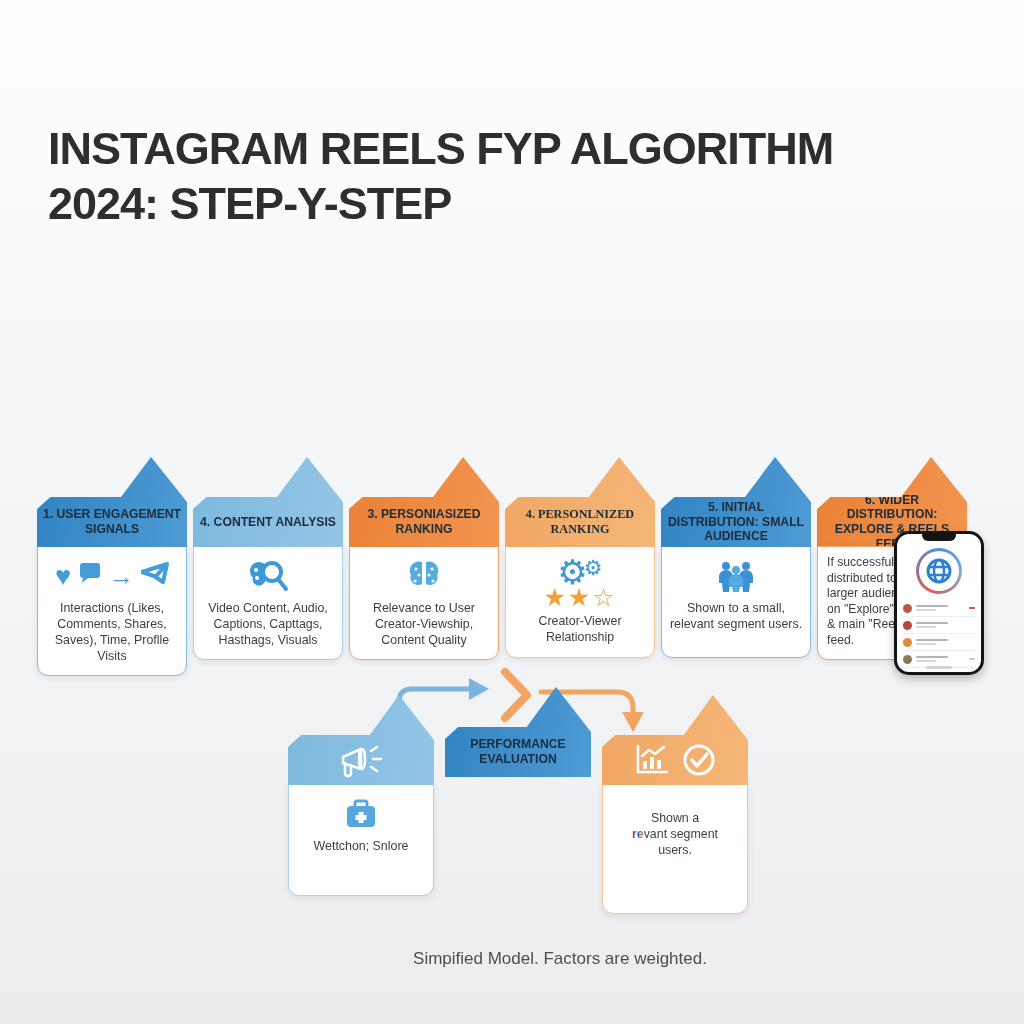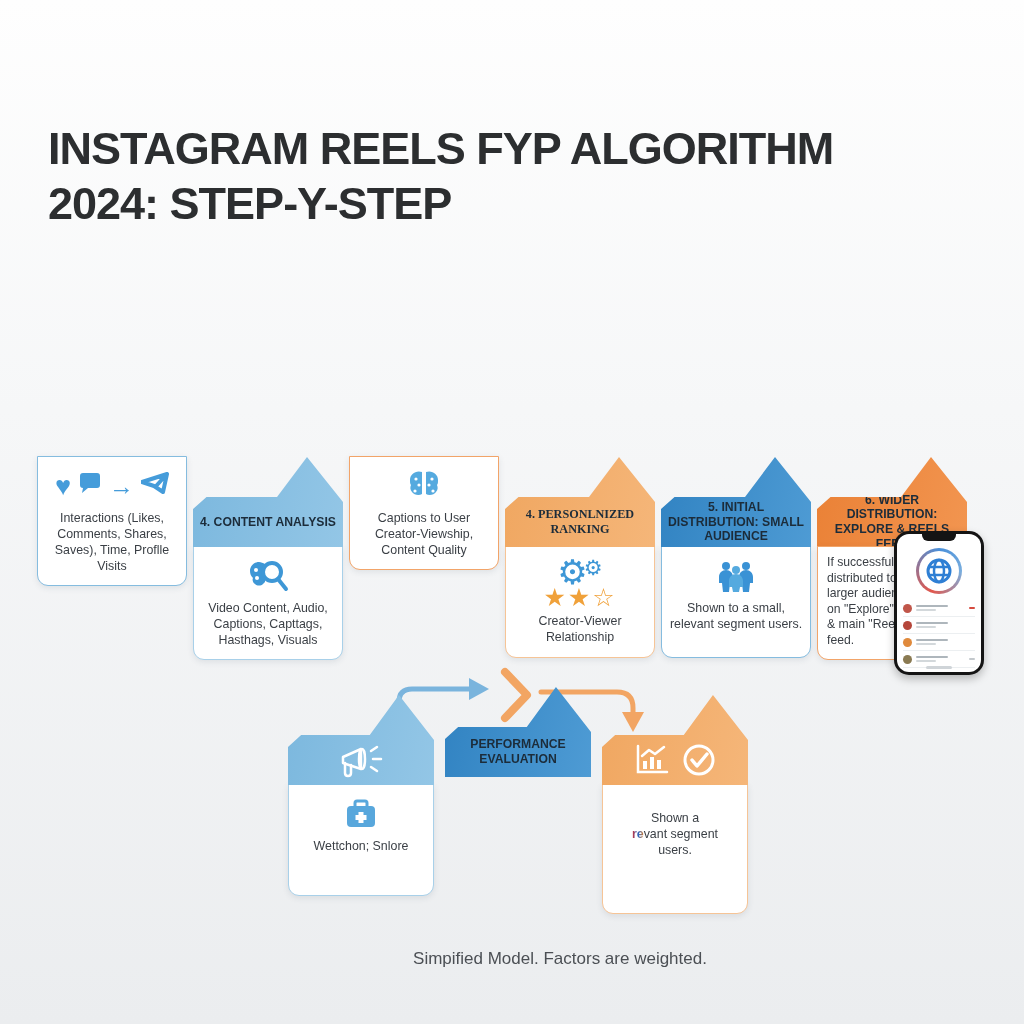--- a/index.html
+++ b/index.html
@@ -95,20 +95,23 @@
 <body>
 
 <div class="title">
   <div>INSTAGRAM REELS FYP ALGORITHM</div>
   <div>2024: STEP-Y-STEP</div>
 </div>
 
 <div class="row row1">
 
   <div class="card v-blue">
+    <div class="fold">
+      <div class="fold-text">1. USER ENGAGEMENT SIGNALS</div>
+    </div>
     <div class="cbody">
       <div class="icons">
         <span class="g heart">♥</span>
         <span>
           <svg width="24" height="22" viewBox="0 0 24 22">
               <path d="M2 3a3 3 0 013-3h14a3 3 0 013 3v9a3 3 0 01-3 3h-9l-6 5 1-5H5a3 3 0 01-3-3z" fill="#459cda"></path>
             </svg>
         </span>
         <span class="g arrow">→</span>
         <span>
@@ -133,34 +136,37 @@
             <circle cx="12" cy="20" r="2" fill="#fff"></circle>
           <circle cx="27" cy="14" r="9" fill="none" stroke="#3e97d6" stroke-width="4"></circle>
           <line x1="33" y1="21" x2="41" y2="31" stroke="#3e97d6" stroke-width="4" stroke-linecap="round"></line>
         </svg>
       </div>
       <div>Video Content, Audio, Captions, Capttags, Hasthags, Visuals</div>
     </div>
   </div>
 
   <div class="card v-orange">
+    <div class="fold">
+      <div class="fold-text">3. PERSONIASIZED RANKING</div>
+    </div>
     <div class="cbody">
       <div class="icons">
         <svg width="40" height="34" viewBox="0 0 40 34">
           <path d="M18 3c-6-2-12 2-12 8 0 2 0 4 1 5-1 2-1 5 1 7 2 3 7 4 10 2V3z" fill="#55aadf"></path>
           <path d="M22 3c6-2 12 2 12 8 0 2 0 4-1 5 1 2 1 5-1 7-2 3-7 4-10 2V3z" fill="#55aadf"></path>
           <circle cx="12" cy="10" r="1.6" fill="#fff"></circle>
             <circle cx="15" cy="16" r="1.6" fill="#fff"></circle>
           <circle cx="11" cy="22" r="1.6" fill="#fff"></circle>
             <circle cx="28" cy="10" r="1.6" fill="#fff"></circle>
           <circle cx="25" cy="16" r="1.6" fill="#fff"></circle>
             <circle cx="29" cy="22" r="1.6" fill="#fff"></circle>
         </svg>
       </div>
-      <div>Captions to User Creator-Viewship, Content Quality</div>
+      <div>Relevance to User Creator-Viewship, Content Quality</div>
     </div>
   </div>
 
   <div class="card v-lightorange">
     <div class="fold">
       <div class="fold-text">4. PERSONLNIZED RANKING</div>
     </div>
     <div class="cbody">
       <div class="icons-stack">
         <div>

